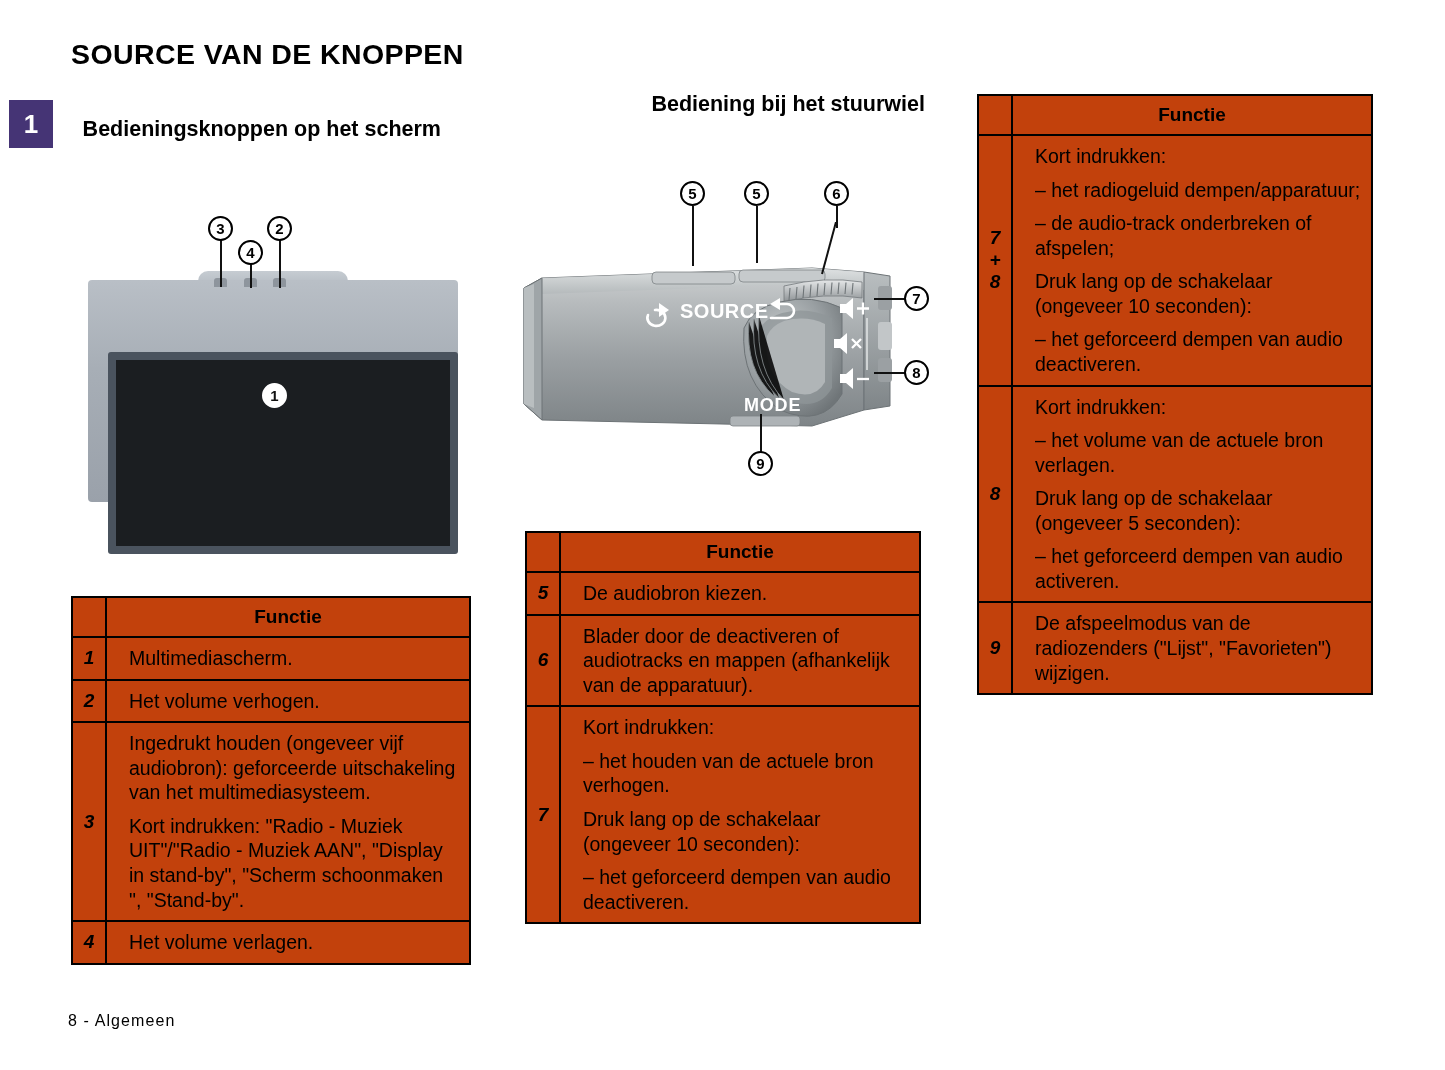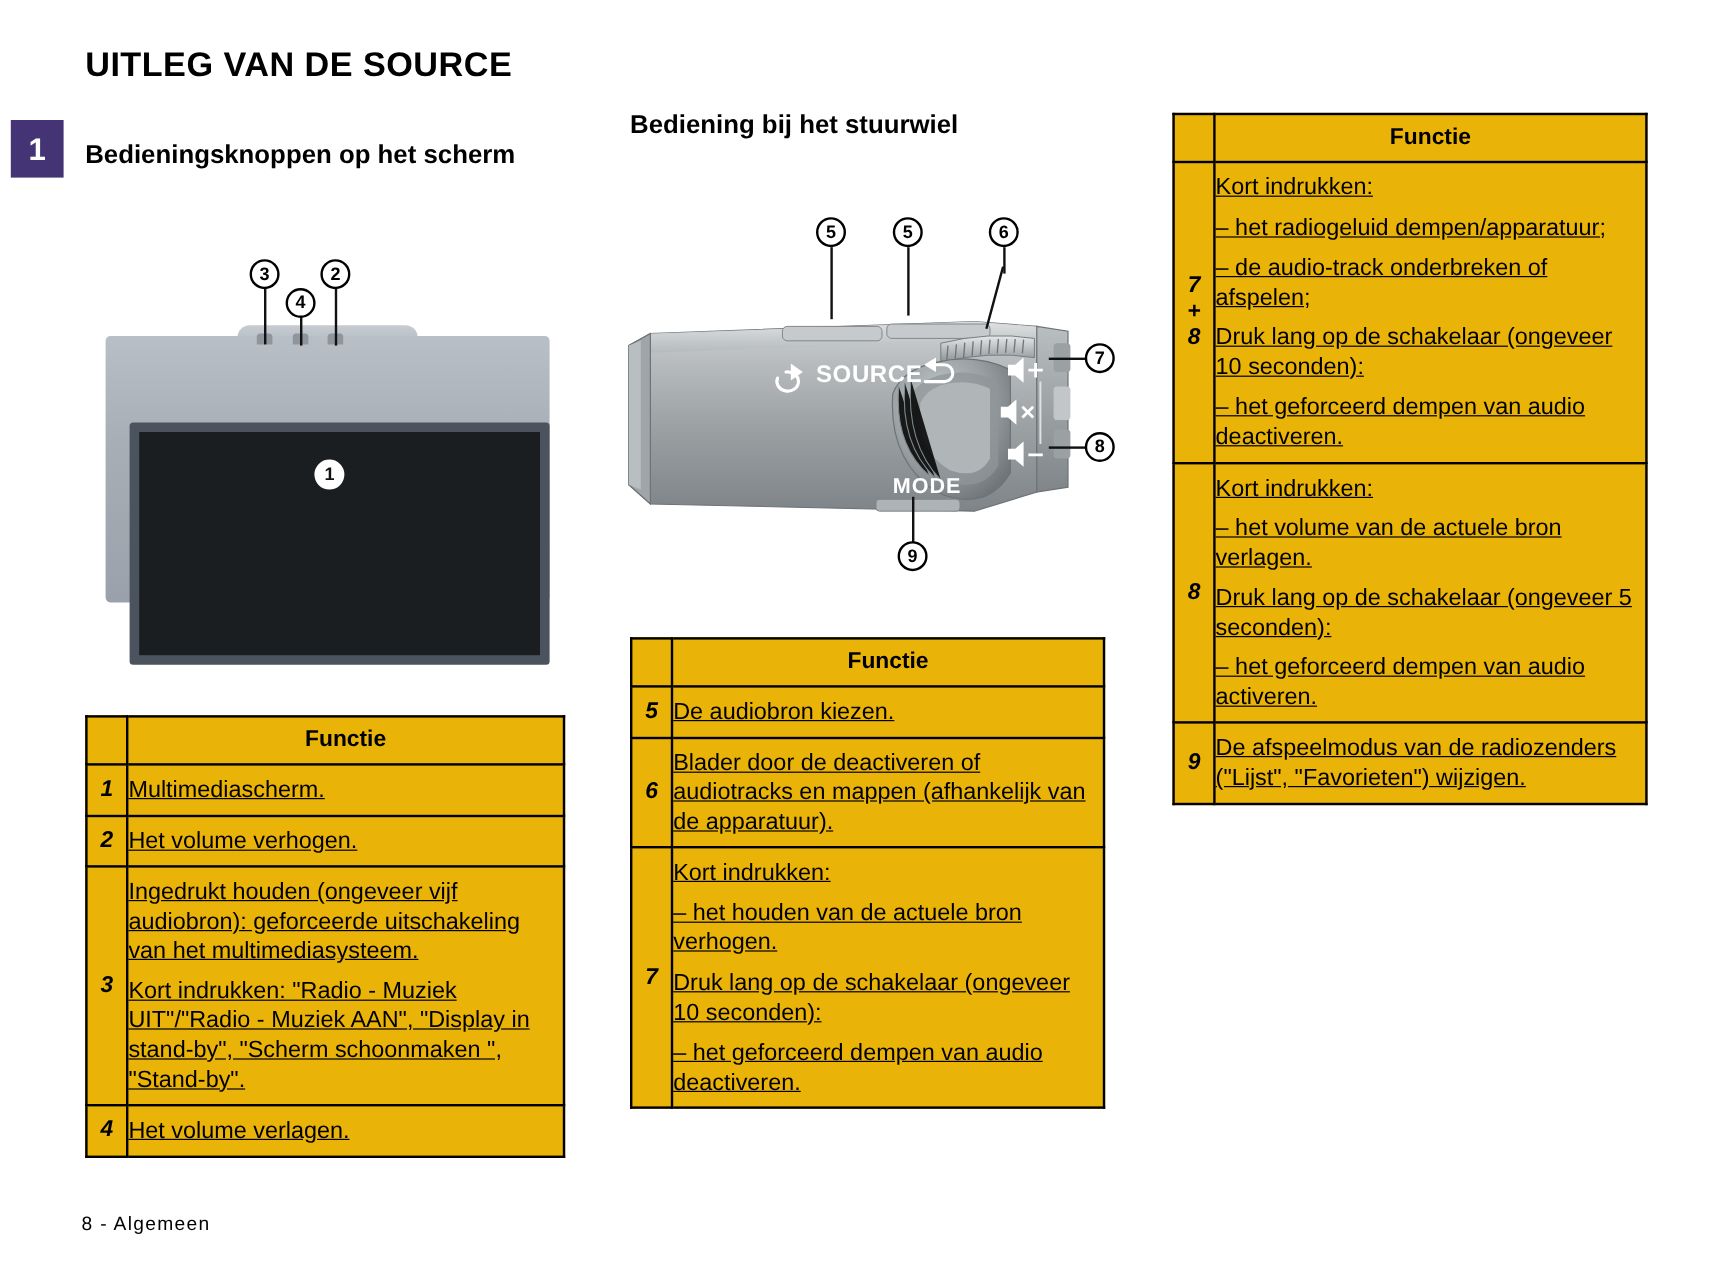--- a/index.html
+++ b/index.html
@@ -43,20 +43,21 @@
     letter-spacing: 0.4px;
     white-space: nowrap;
   }
 
   
   .section-heading {
     position: absolute;
     font-size: 21.5px;
     font-weight: bold;
     line-height: 1.18;
+    text-align: right;
   }
   #heading-left  { left: 71px;  top: 117px; width: 370px; }
   #heading-mid   { left: 525px; top: 92px;  width: 400px; white-space: nowrap; }
 
   
   .figure { position: absolute; }
 
   
   #fig-screen { left: 78px; top: 218px; width: 395px; height: 300px; }
 
@@ -88,21 +89,21 @@
     background: #111;
     z-index: 4;
   }
   .lead.v { width: 2px; }
   .lead.h { height: 2px; }
 
   
   table.fn {
     position: absolute;
     border-collapse: collapse;
-    background: #eab308;
+    background: #c2410c;
     table-layout: fixed;
   }
   table.fn th, table.fn td {
     border: 2px solid #000000;
     vertical-align: middle;
     padding: 0;
   }
   table.fn th.hdr {
     text-align: center;
     font-size: 19px;
@@ -112,23 +113,22 @@
   table.fn td.num {
     text-align: center;
     font-style: italic;
     font-weight: bold;
     font-size: 19px;
     width: 34px;
   }
   table.fn td.desc {
     font-size: 19.5px;
     line-height: 1.26;
-    padding: 8px 10px 8px 0;
+    padding: 8px 10px 8px 22px;
     text-align: left;
-    text-decoration: underline;
   }
   table.fn td.desc p { margin: 0 0 9px 0; }
   table.fn td.desc p:last-child { margin-bottom: 0; }
 
   #table-left  { left: 71px;  top: 596px; width: 400px; }
   #table-mid   { left: 525px; top: 531px; width: 396px; }
   #table-right { left: 977px; top: 94px;  width: 396px; }
 
   
   .footer {
@@ -177,21 +177,21 @@
   
   .stalk-wrap { position: absolute; left: 0; top: 16px; width: 430px; height: 315px; }
 </style>
 </head>
 <body>
 
 <div class="chapter-tab">
   <span>1</span>
 </div>
 
-<div class="page-title">UITLEG VAN DE SOURCE</div>
+<div class="page-title">SOURCE VAN DE KNOPPEN</div>
 
 <div class="section-heading" id="heading-left">Bedieningsknoppen op het scherm</div>
 <div class="section-heading" id="heading-mid">Bediening bij het stuurwiel</div>
 
 <div class="figure" id="fig-screen">
 
   <div class="lead v" style="left:142px; top:22px; height:47px;"></div>
   <div class="lead v" style="left:172px; top:46px; height:24px;"></div>
   <div class="lead v" style="left:201px; top:22px; height:48px;"></div>
 

